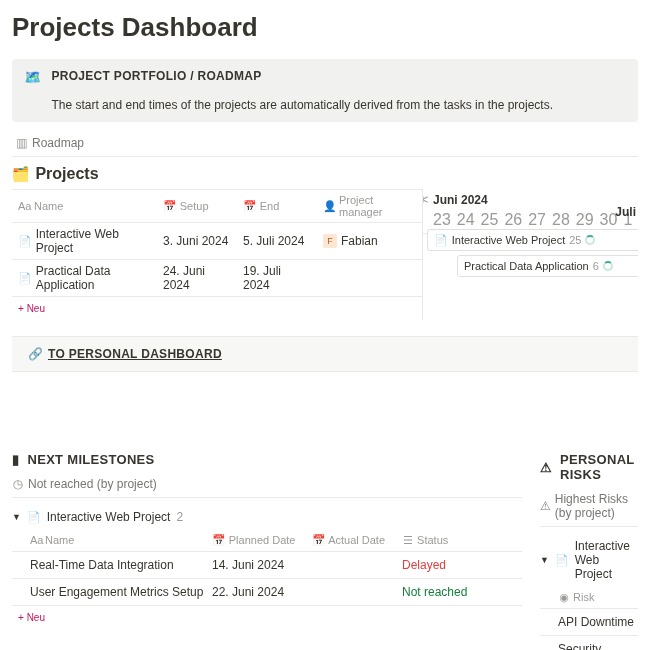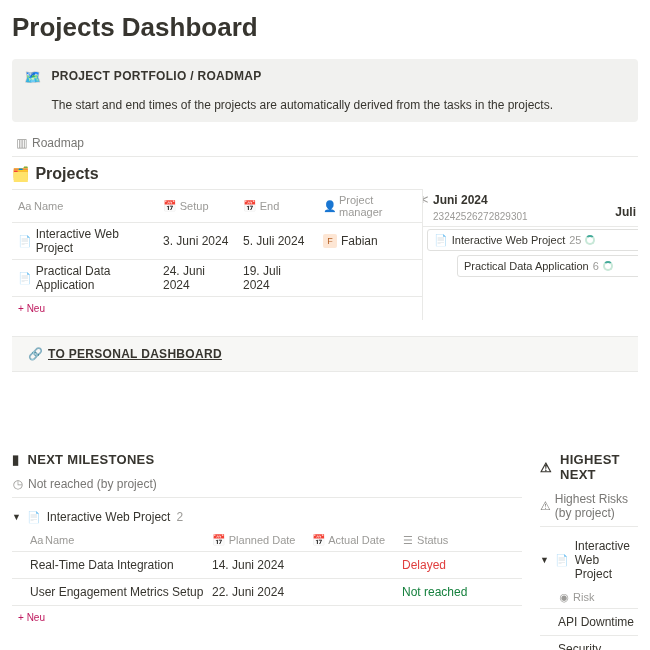--- a/index.html
+++ b/index.html
@@ -24,21 +24,21 @@
 .c-end{flex:0 0 80px;padding:4px 6px}
 .c-pm{flex:1;padding:4px 6px;display:flex;align-items:center;gap:4px}
 .avatar{display:inline-flex;width:14px;height:14px;border-radius:2px;background:#fde6d4;color:#b35f24;font-size:9px;align-items:center;justify-content:center}
 .page-ico{color:#9b9a97;font-size:11px}
 .cal-ico{color:#9b9a97;font-size:11px}
 .new-row{color:#be185d;padding:6px;font-size:10px}
 .tl{flex:1;border-left:1px solid #e9e9e7;position:relative;overflow:hidden}
 .tl-collapse{position:absolute;left:-6px;top:4px;color:#9b9a97;font-size:11px}
 .tl-head{padding:4px 0 2px 10px}
 .tl-month{font-weight:600;font-size:12px}
-.tl-days{display:flex;gap:0;padding:2px 0 4px 10px;color:#9b9a97;font-size:10px;border-bottom:1px solid #e9e9e7}
+.tl-days{display:flex;gap:6px;padding:2px 0 4px 10px;color:#9b9a97;font-size:16px;border-bottom:1px solid #e9e9e7}
 .tl-juli{position:absolute;right:2px;top:16px;font-weight:600;font-size:12px}
 .bar{position:absolute;background:#fff;border:1px solid #e0e0de;border-radius:3px;height:22px;display:flex;align-items:center;padding:0 6px;gap:4px;font-size:11px;white-space:nowrap}
 .bar .cnt{color:#9b9a97}
 .ring{width:10px;height:10px;border:2px solid #c8e8d8;border-top-color:#4a9;border-radius:50%}
 .link-block{background:#f7f7f5;border-top:1px solid #e9e9e7;border-bottom:1px solid #e9e9e7;padding:10px 16px;margin-top:16px;display:flex;align-items:center;gap:8px}
 .link-block a{color:#37352f;font-weight:600;font-size:12px;text-decoration:underline;letter-spacing:.3px}
 .cols{display:flex;gap:18px;margin-top:80px}
 .col-l{flex:0 0 510px}
 .col-r{flex:1;overflow:hidden}
 .blk-head{display:flex;align-items:center;gap:8px;font-weight:700;font-size:13px;margin-bottom:10px;letter-spacing:.3px}
@@ -191,21 +191,21 @@
         <div class="mc-ad"></div>
         <div class="mc-st st-notreached">Not reached</div>
       </div>
     </div>
     <div class="new-row">+ <span>Neu</span></div>
   </div>
 
   <div class="col-r">
     <div class="blk-head">
           <span>⚠</span>
-          <span>HIGHEST NEXT</span>
+          <span>PERSONAL RISKS</span>
         </div>
     <div class="view-tab">
           <span>⚠</span>
           <span>Highest Risks (by project)</span>
         </div>
     <div class="grp">
       <span class="tri">▼</span>
       <span class="page-ico">📄</span>
       <span>Interactive Web Project</span>
     </div>

